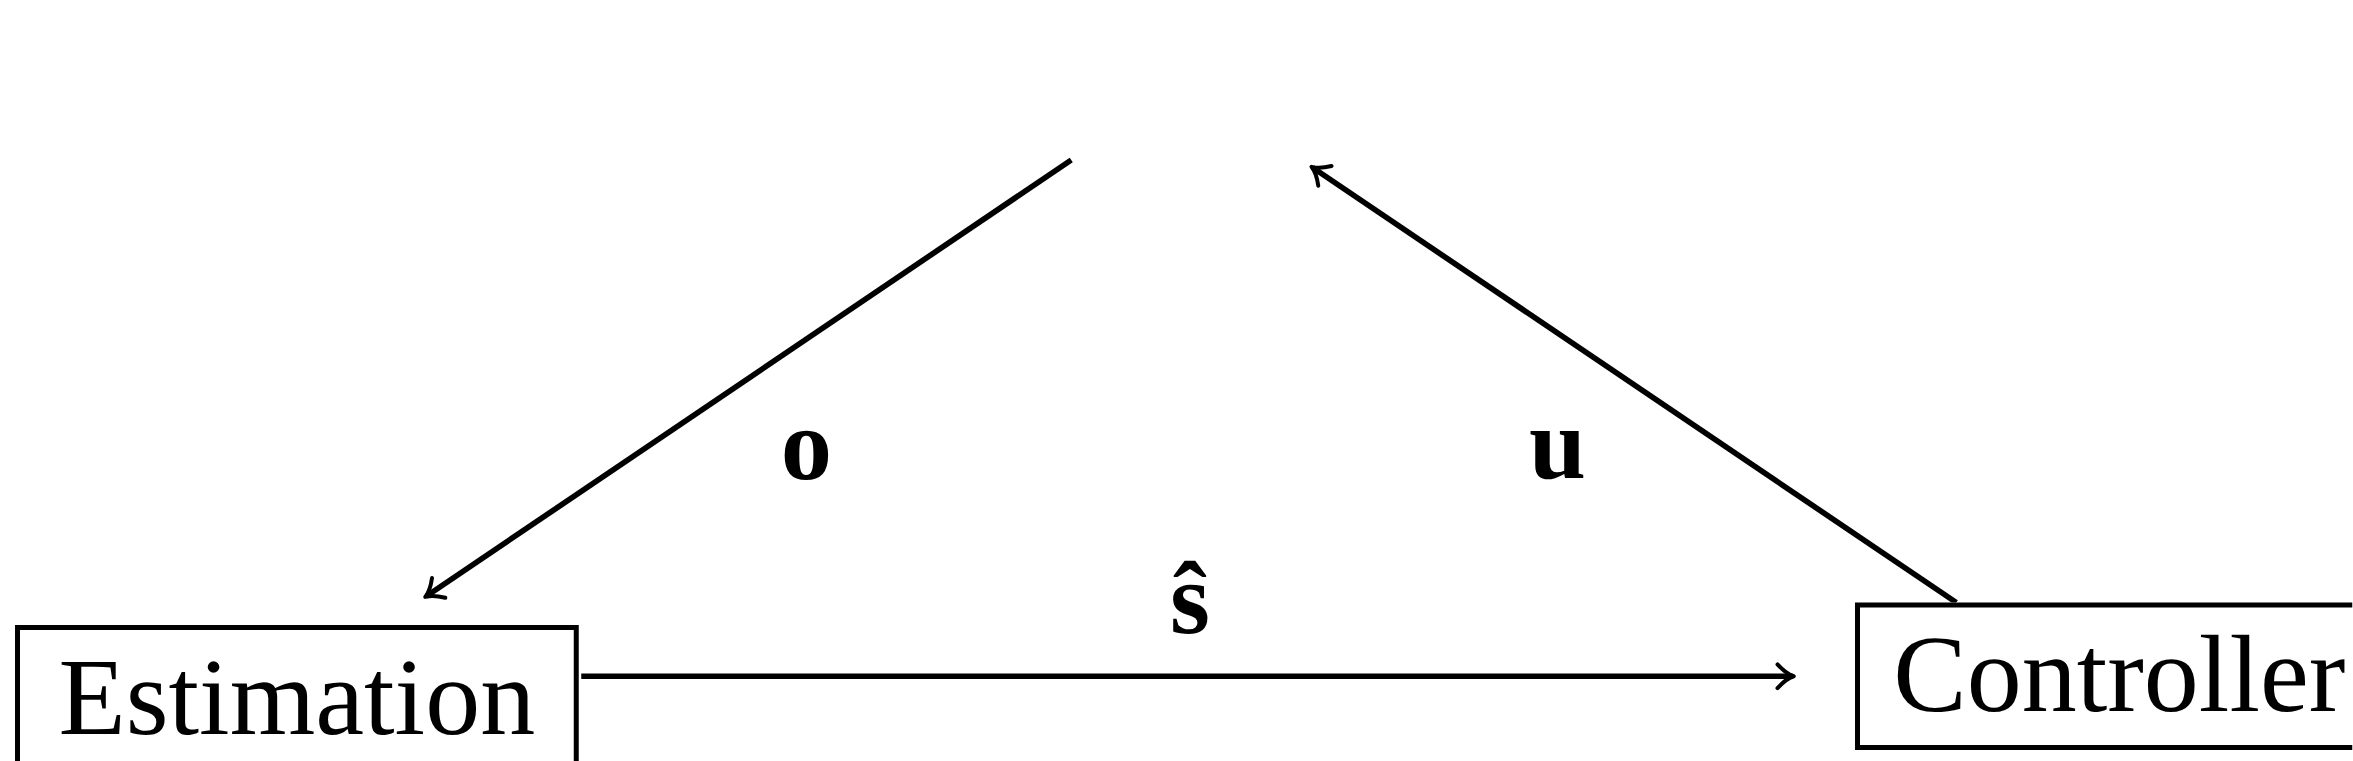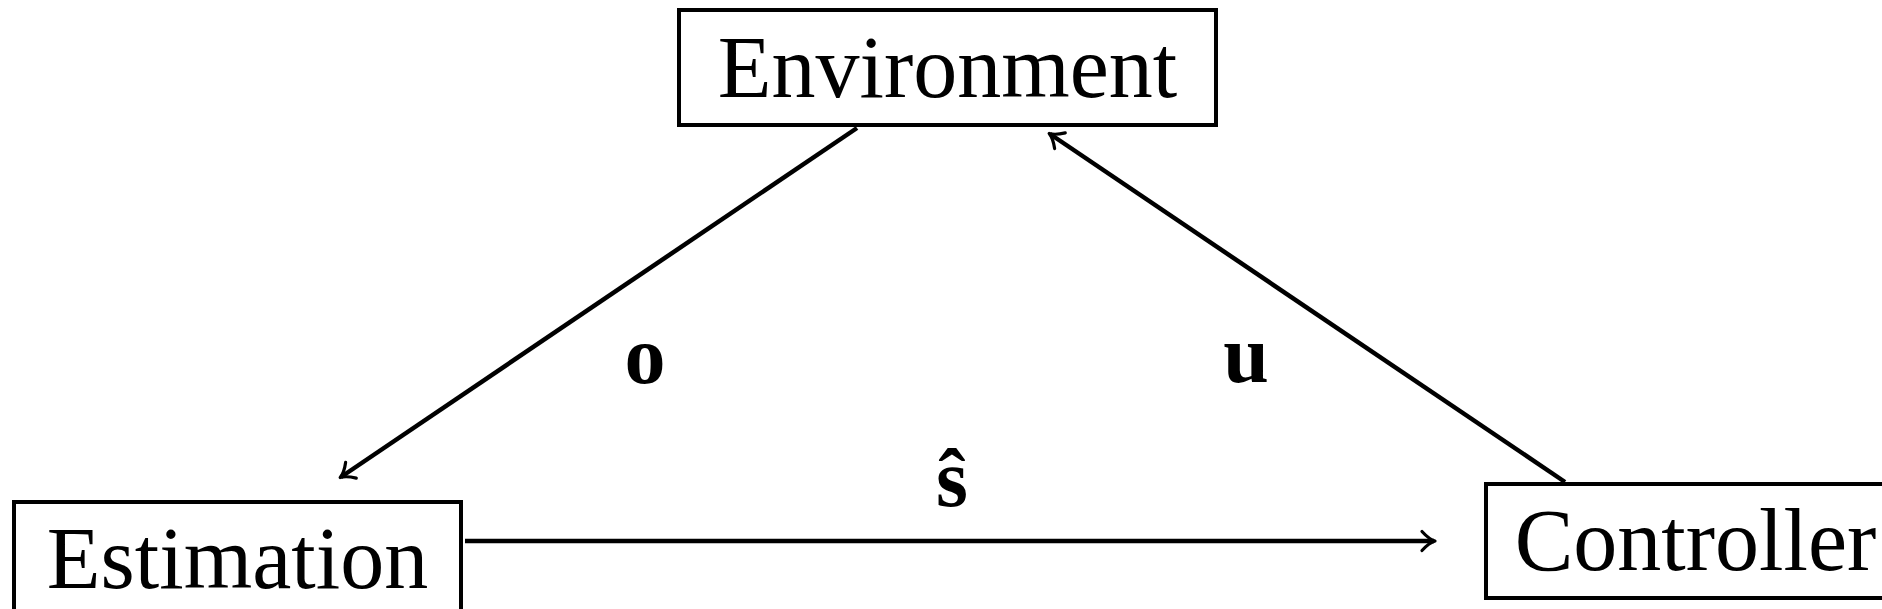--- a/index.html
+++ b/index.html
@@ -65,23 +65,20 @@
     <defs>
       <marker id="arrow-tip" viewBox="-16 -12 20 24" refX="-1" refY="0" markerWidth="20" markerHeight="24" orient="auto" markerUnits="userSpaceOnUse" overflow="visible">
         <path d="M -13 -9.5 C -8 -4 -3.5 -1 0 0 C -3.5 1 -8 4 -13 9.5" fill="none" stroke="#000000" stroke-width="3.2" stroke-linecap="round" stroke-linejoin="round"></path>
       </marker>
     </defs>
     <line class="edge-line" x1="857" y1="128" x2="341" y2="477" marker-end="url(#arrow-tip)"></line>
     <line class="edge-line" x1="1565" y1="482" x2="1050" y2="134" marker-end="url(#arrow-tip)"></line>
     <line class="edge-line" x1="465" y1="541" x2="1434" y2="541" marker-end="url(#arrow-tip)"></line>
   </svg>
 
-  <div class="node node-environment">
-    <span>Environment</span>
-  </div>
 
   <div class="node node-estimation">
     <span>Estimation</span>
   </div>
 
   <div class="node node-controller">
     <span>Controller</span>
   </div>
 
   <div class="edge-label edge-label-o">o</div>

